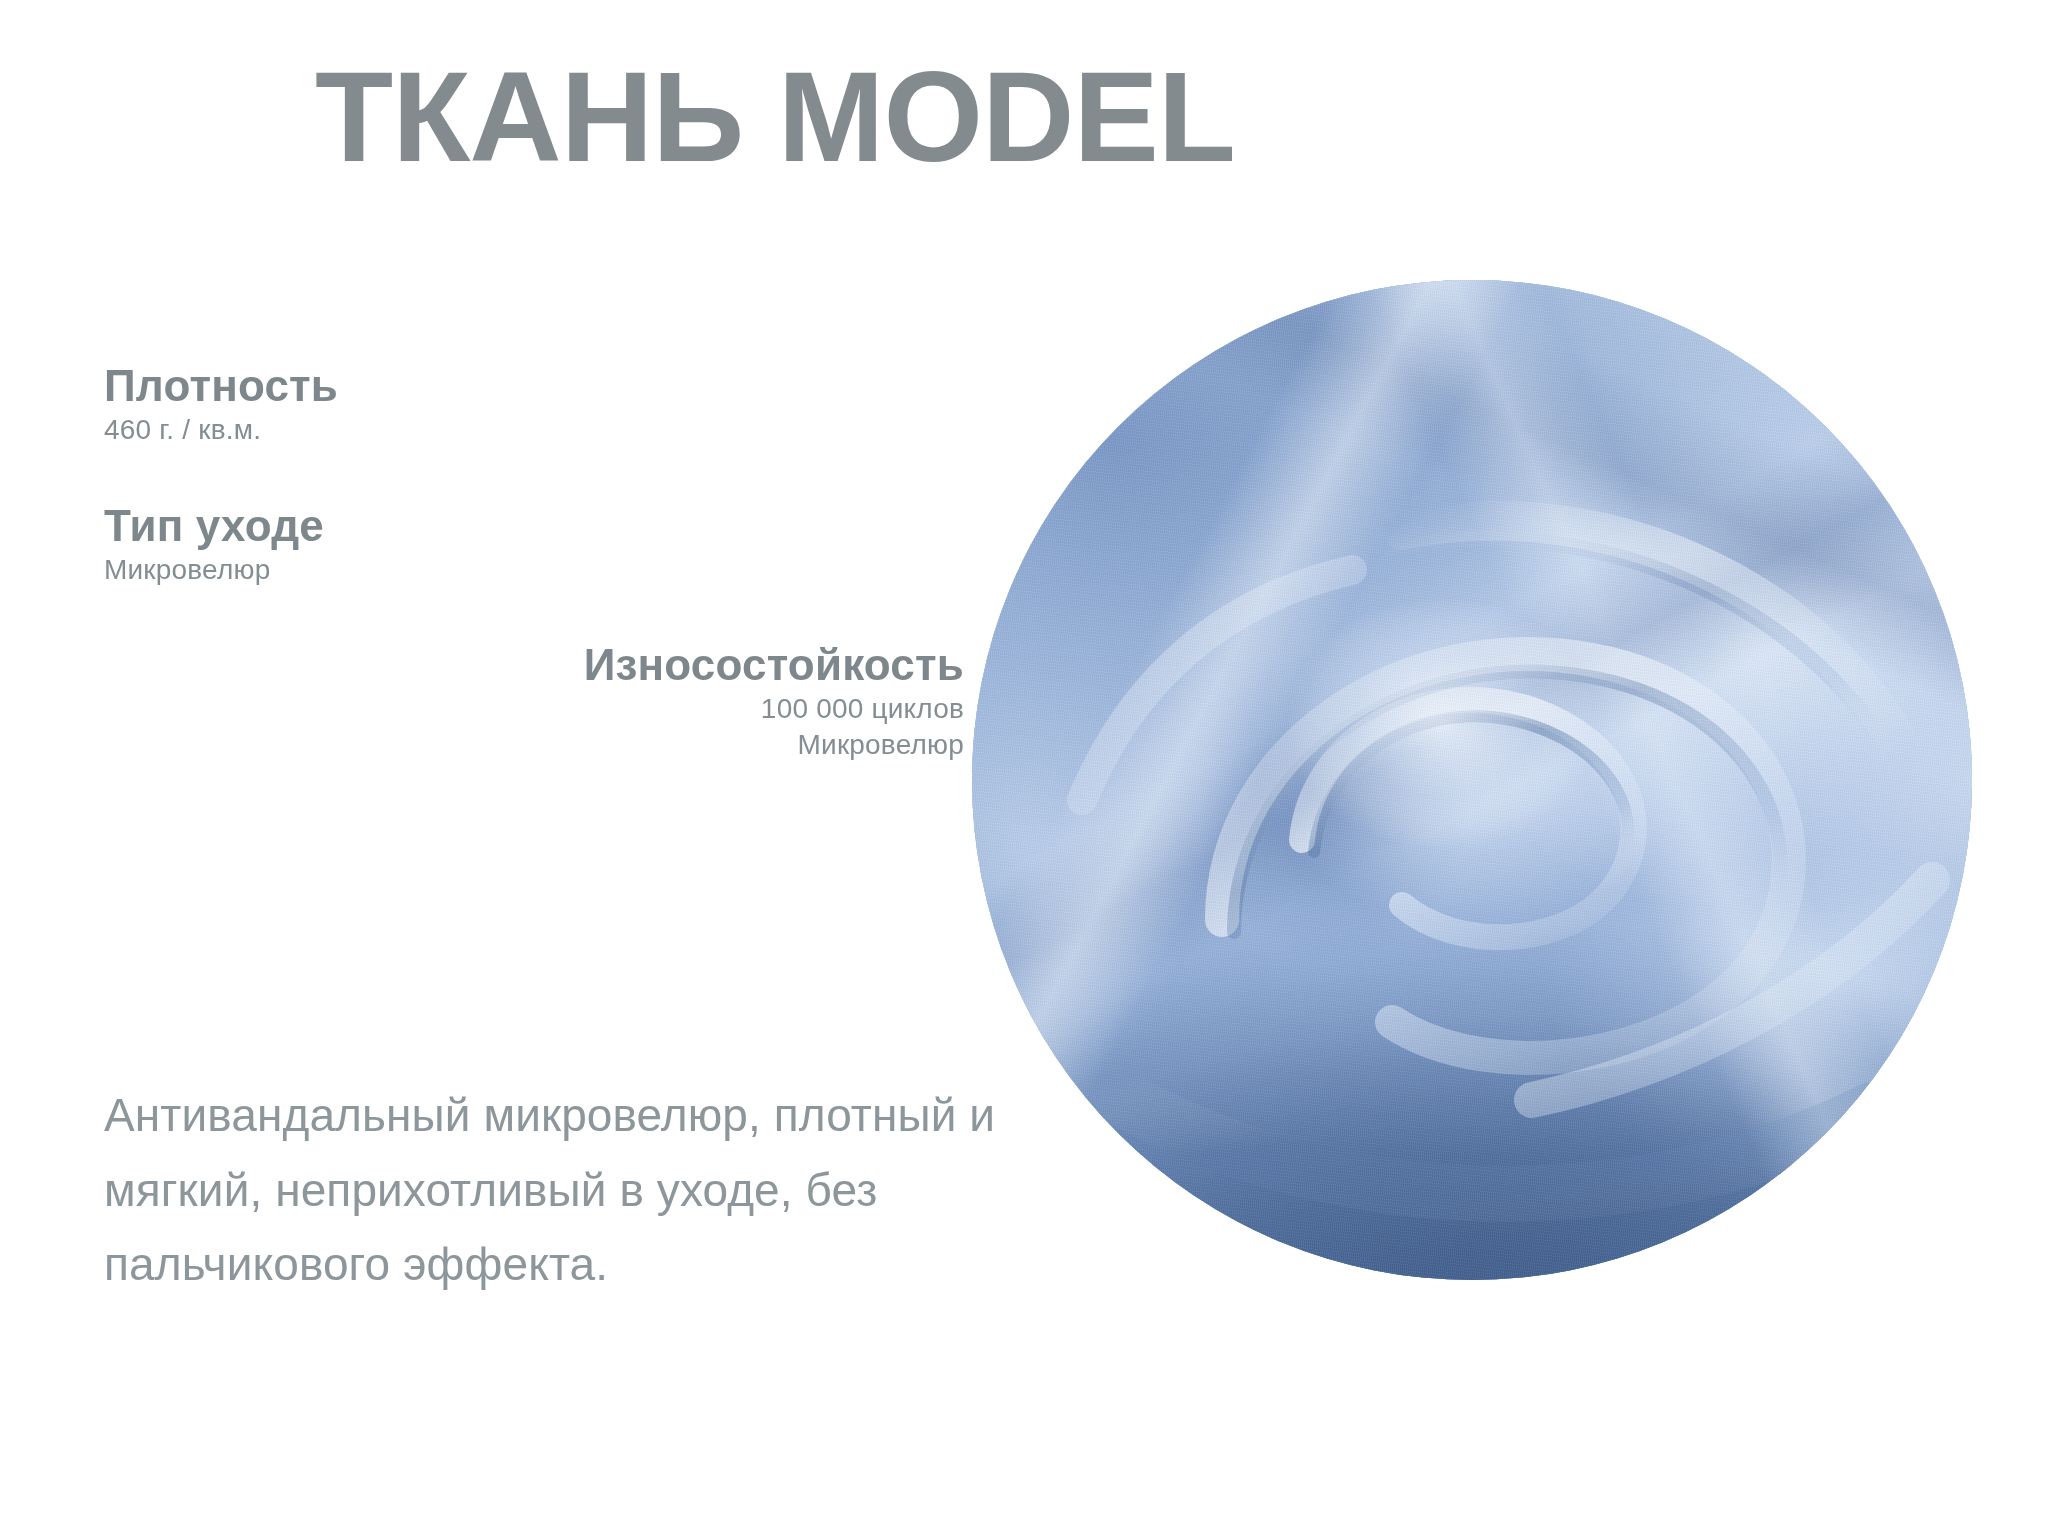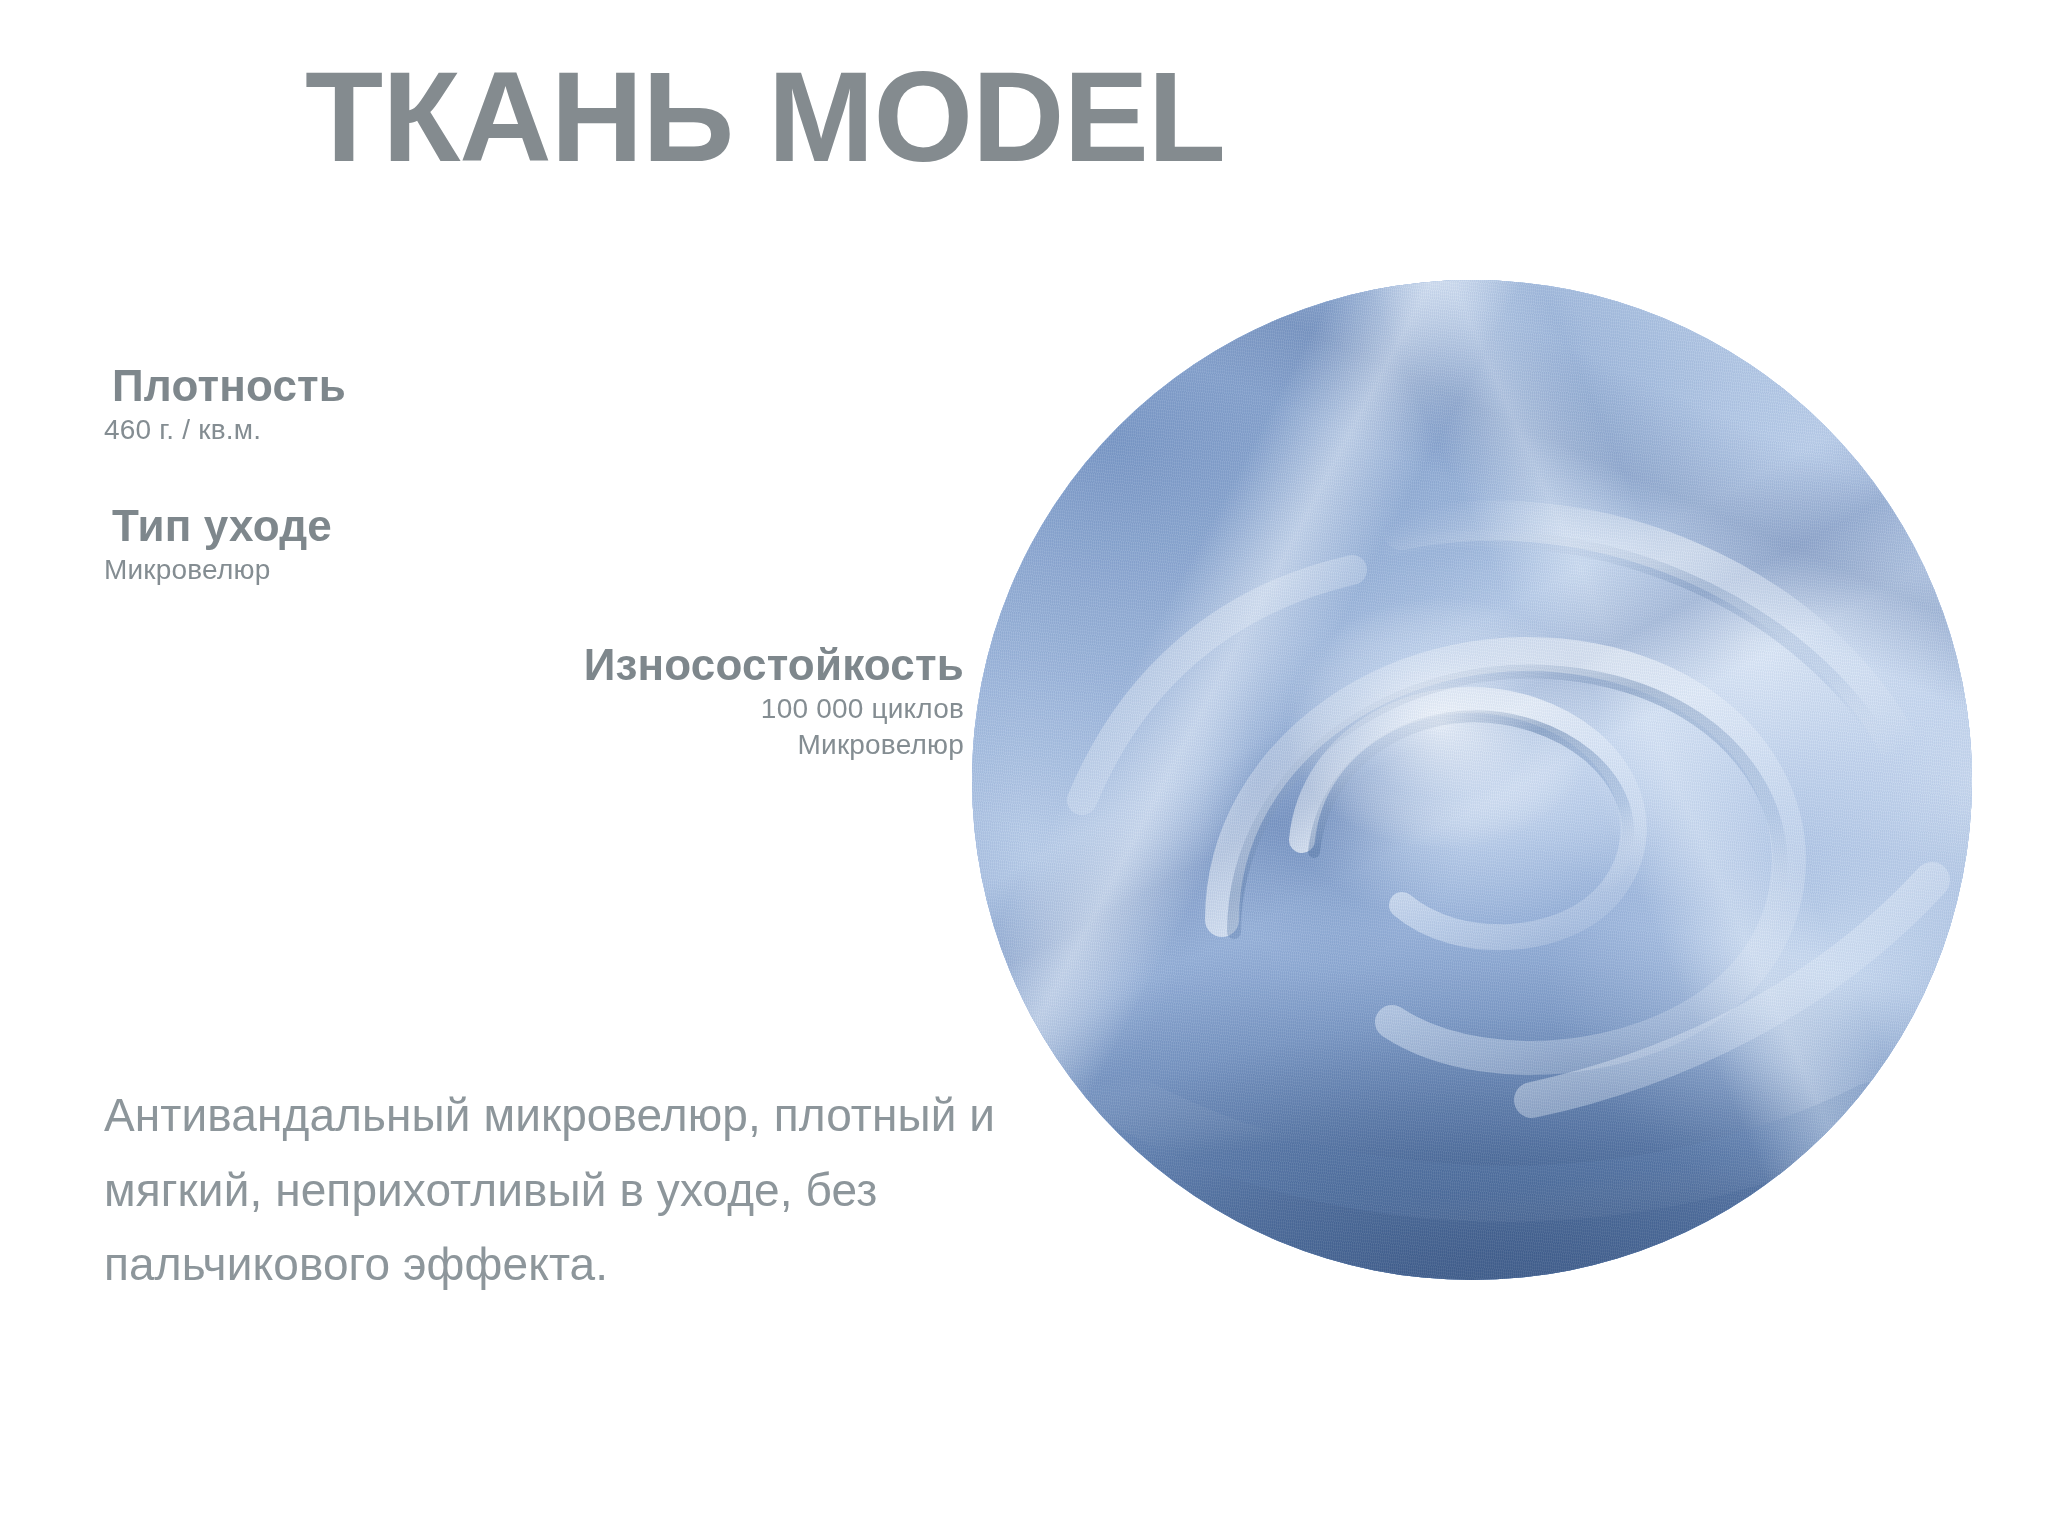--- a/index.html
+++ b/index.html
@@ -28,20 +28,21 @@
     top: 48px;
     left: 0;
     width: 1530px;
     text-align: center;
     font-size: 128px;
     font-weight: 700;
     letter-spacing: -1px;
     color: #848b8f;
     line-height: 1.08;
     white-space: nowrap;
+    padding-left: 10px;
   }
 
   
   .left-col {
     position: absolute;
     left: 104px;
     top: 360px;
     width: 860px;
   }
 
@@ -49,21 +50,20 @@
     margin-bottom: 52px;
   }
   .spec:last-of-type { margin-bottom: 0; text-align: right; }
 
   .spec-label {
     font-size: 44px;
     font-weight: 700;
     color: #7e878c;
     line-height: 1.18;
     letter-spacing: 0.2px;
-    margin-left: 8px;
   }
   .spec-value {
     font-size: 28px;
     font-weight: 400;
     color: #848d92;
     line-height: 1.28;
     letter-spacing: 0.2px;
   }
 
   .description {

